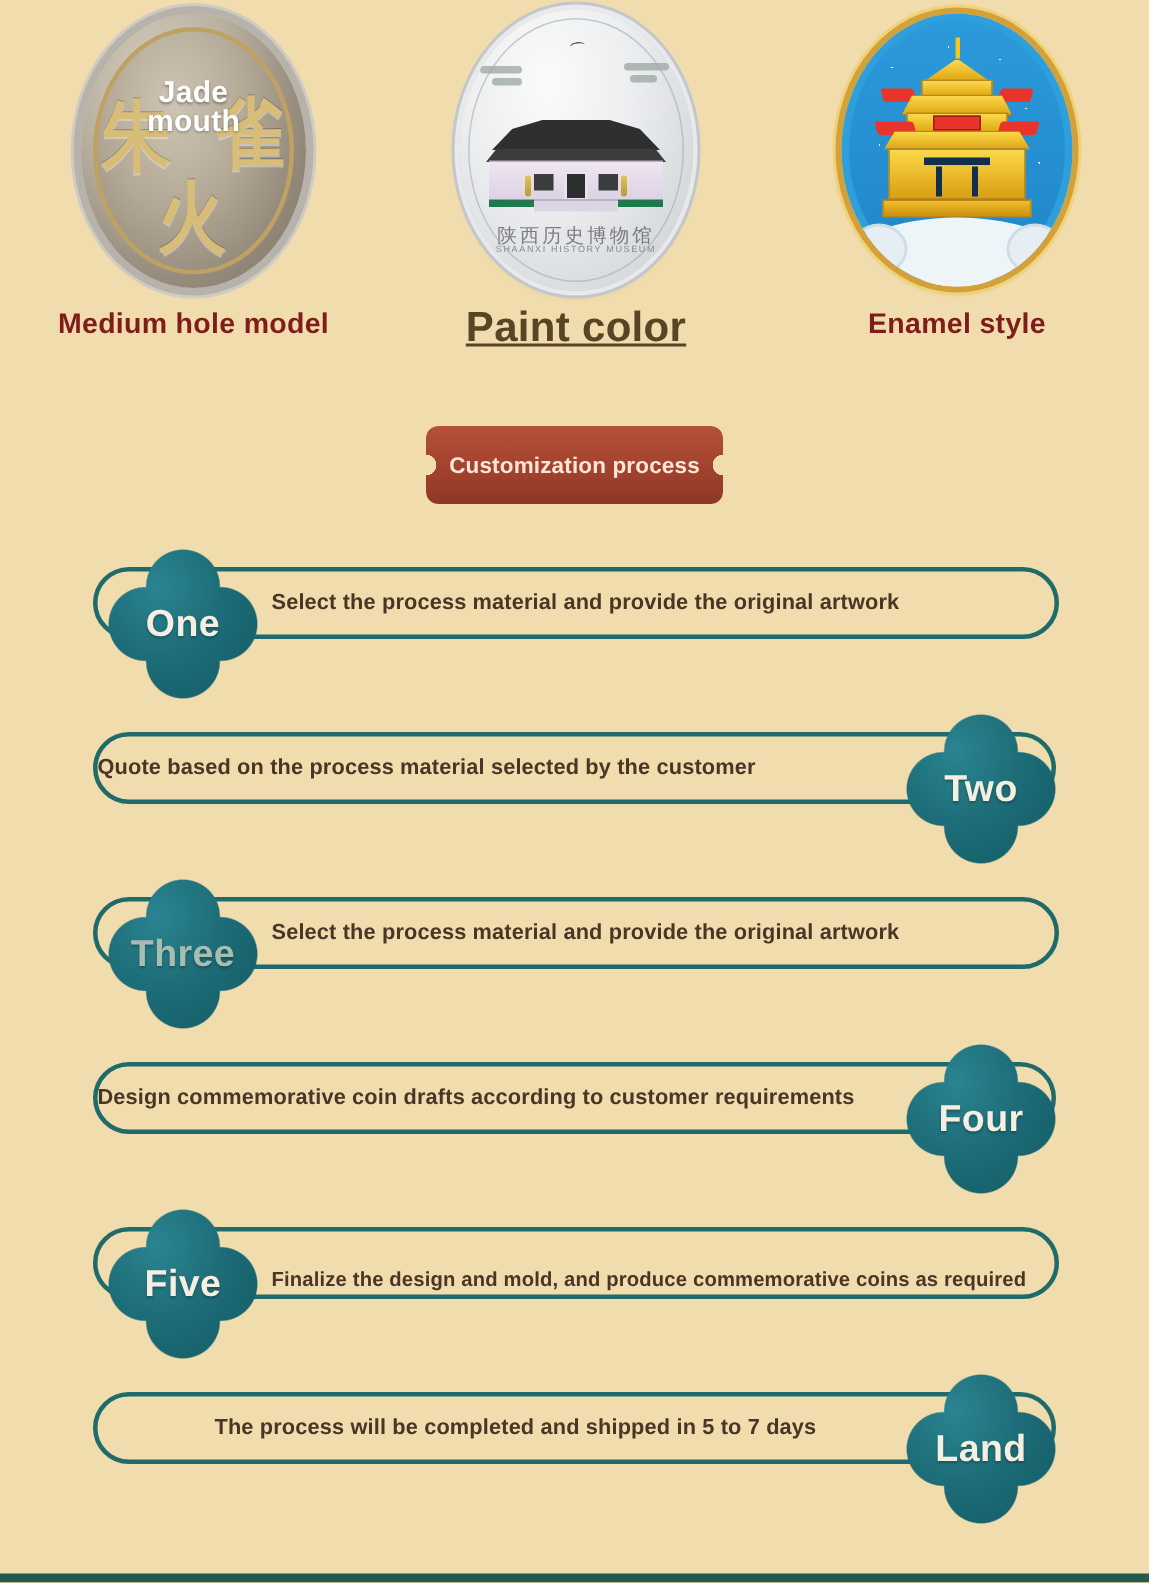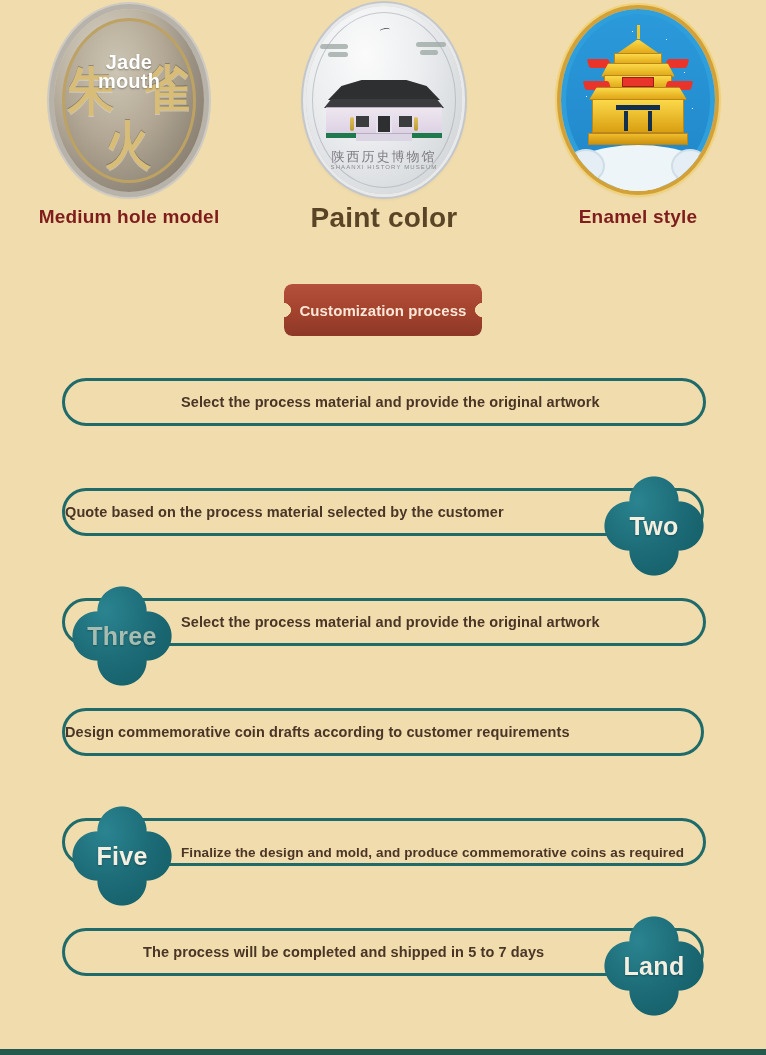--- a/index.html
+++ b/index.html
@@ -260,21 +260,21 @@
   .c3-col.b { left:50%; margin-left:10px; }
 
   
   .coin-label {
     color:#7f1d1d;
     font-weight:700;
     letter-spacing:.2px;
     text-align:center;
   }
   .label-1 { font-size:19px; margin-top:6px; }
-  .label-2 { font-size:28px; margin-top:2px; color:#5a4426; }
+  .label-2 { font-size:28px; margin-top:2px; color:#5a4426;text-decoration:underline; }
   .label-3 { font-size:19px; margin-top:6px; }
 
   
   .cust-wrap {
     position:absolute;
     top: 284px; left: 0; right: 0;
     display:flex; justify-content:center;
   }
   .cust-badge {
     position:relative;
@@ -473,20 +473,24 @@
     <span class="cust-label">Customization process</span>
   </div>
 </div>
 
 <div class="steps">
 
   <div class="step left">
     <div class="pill">
       <span class="step-text">Select the process material and provide the original artwork</span>
     </div>
+    <div class="lobe">
+      <span class="lobe-shape"></span>
+      <span class="lobe-label">One</span>
+    </div>
   </div>
 
   <div class="step right">
     <div class="pill">
       <span class="step-text">Quote based on the process material selected by the customer</span>
     </div>
     <div class="lobe">
       <span class="lobe-shape"></span>
       <span class="lobe-label">Two</span>
     </div>
@@ -499,20 +503,24 @@
     <div class="lobe">
       <span class="lobe-shape"></span>
       <span class="lobe-label muted">Three</span>
     </div>
   </div>
 
   <div class="step right">
     <div class="pill">
       <span class="step-text">Design commemorative coin drafts according to customer requirements</span>
     </div>
+    <div class="lobe">
+      <span class="lobe-shape"></span>
+      <span class="lobe-label">Four</span>
+    </div>
   </div>
 
   <div class="step left">
     <div class="pill">
       <span class="step-text" style="font-size:13.5px;margin-top:20px;">Finalize the design and mold, and produce commemorative coins as required</span>
     </div>
     <div class="lobe">
       <span class="lobe-shape"></span>
       <span class="lobe-label">Five</span>
     </div>

